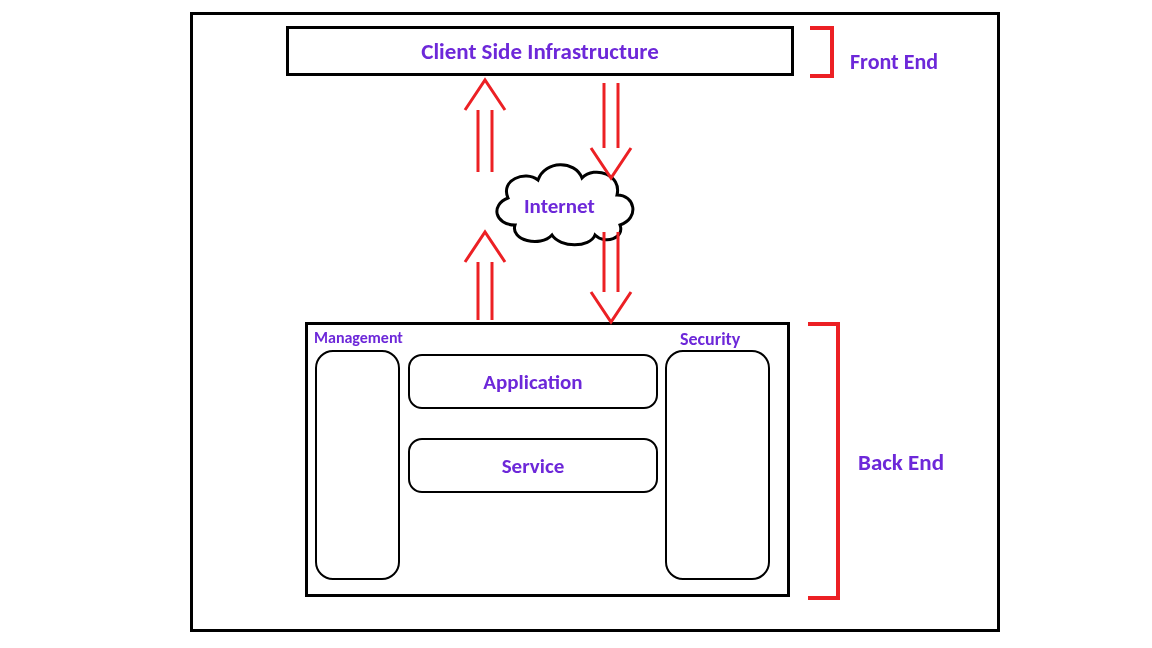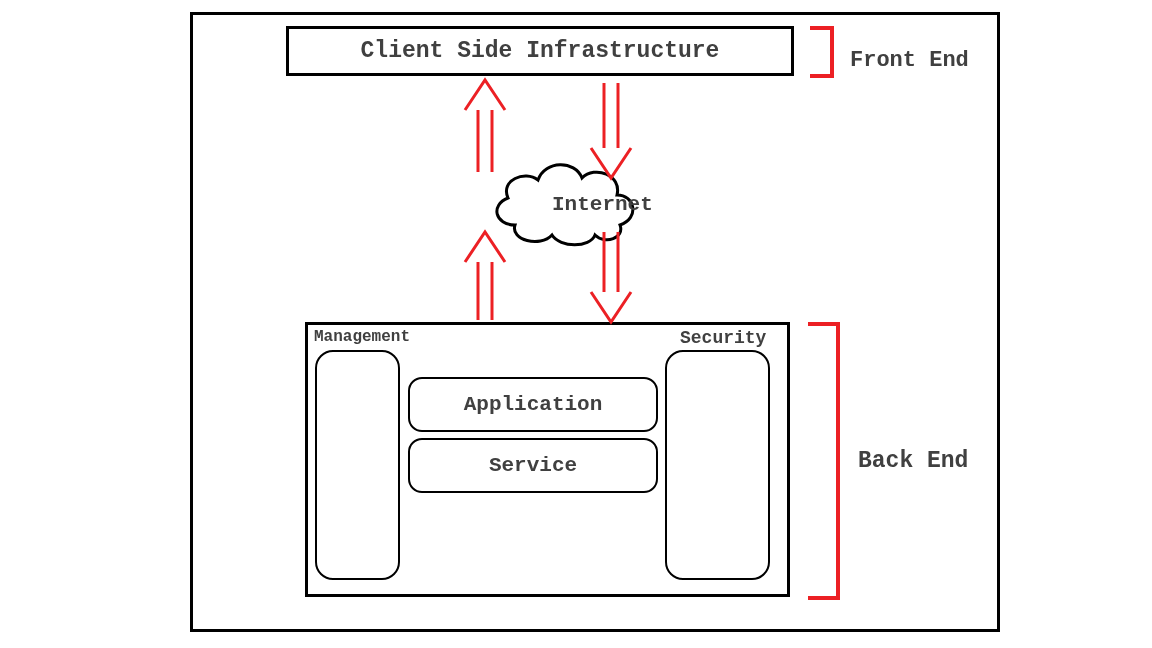--- a/index.html
+++ b/index.html
@@ -28,23 +28,22 @@
     top: 26px;
     width: 508px;
     height: 50px;
     border: 3px solid #000;
     box-sizing: border-box;
     display: flex;
     align-items: center;
     justify-content: center;
   }
   .green-text {
-    color: #404040;
+    color: #6d28d9;
     font-weight: bold;
-    font-family: Liberation Mono, monospace;
   }
   .client-label {
     font-size: 23px;
   }
   .front-end-label {
     position: absolute;
     left: 850px;
     top: 48px;
     font-size: 22px;
   }
@@ -102,30 +101,29 @@
     width: 250px;
     height: 55px;
     border: 2px solid #000;
     border-radius: 14px;
     box-sizing: border-box;
     display: flex;
     align-items: center;
     justify-content: center;
     font-size: 21px;
   }
-  .app-box { top: 377px; }
+  .app-box { top: 354px; }
   .svc-box { top: 438px; }
   .stg-box { top: 516px; }
   .cloud-label {
     position: absolute;
     left: 524px;
     top: 193px;
     font-size: 21px;
     z-index: 10;
-    margin-left: 28px;
   }
 
   
   .svg-layer {
     position: absolute;
     left: 0;
     top: 0;
     width: 1152px;
     height: 648px;
     pointer-events: none;

